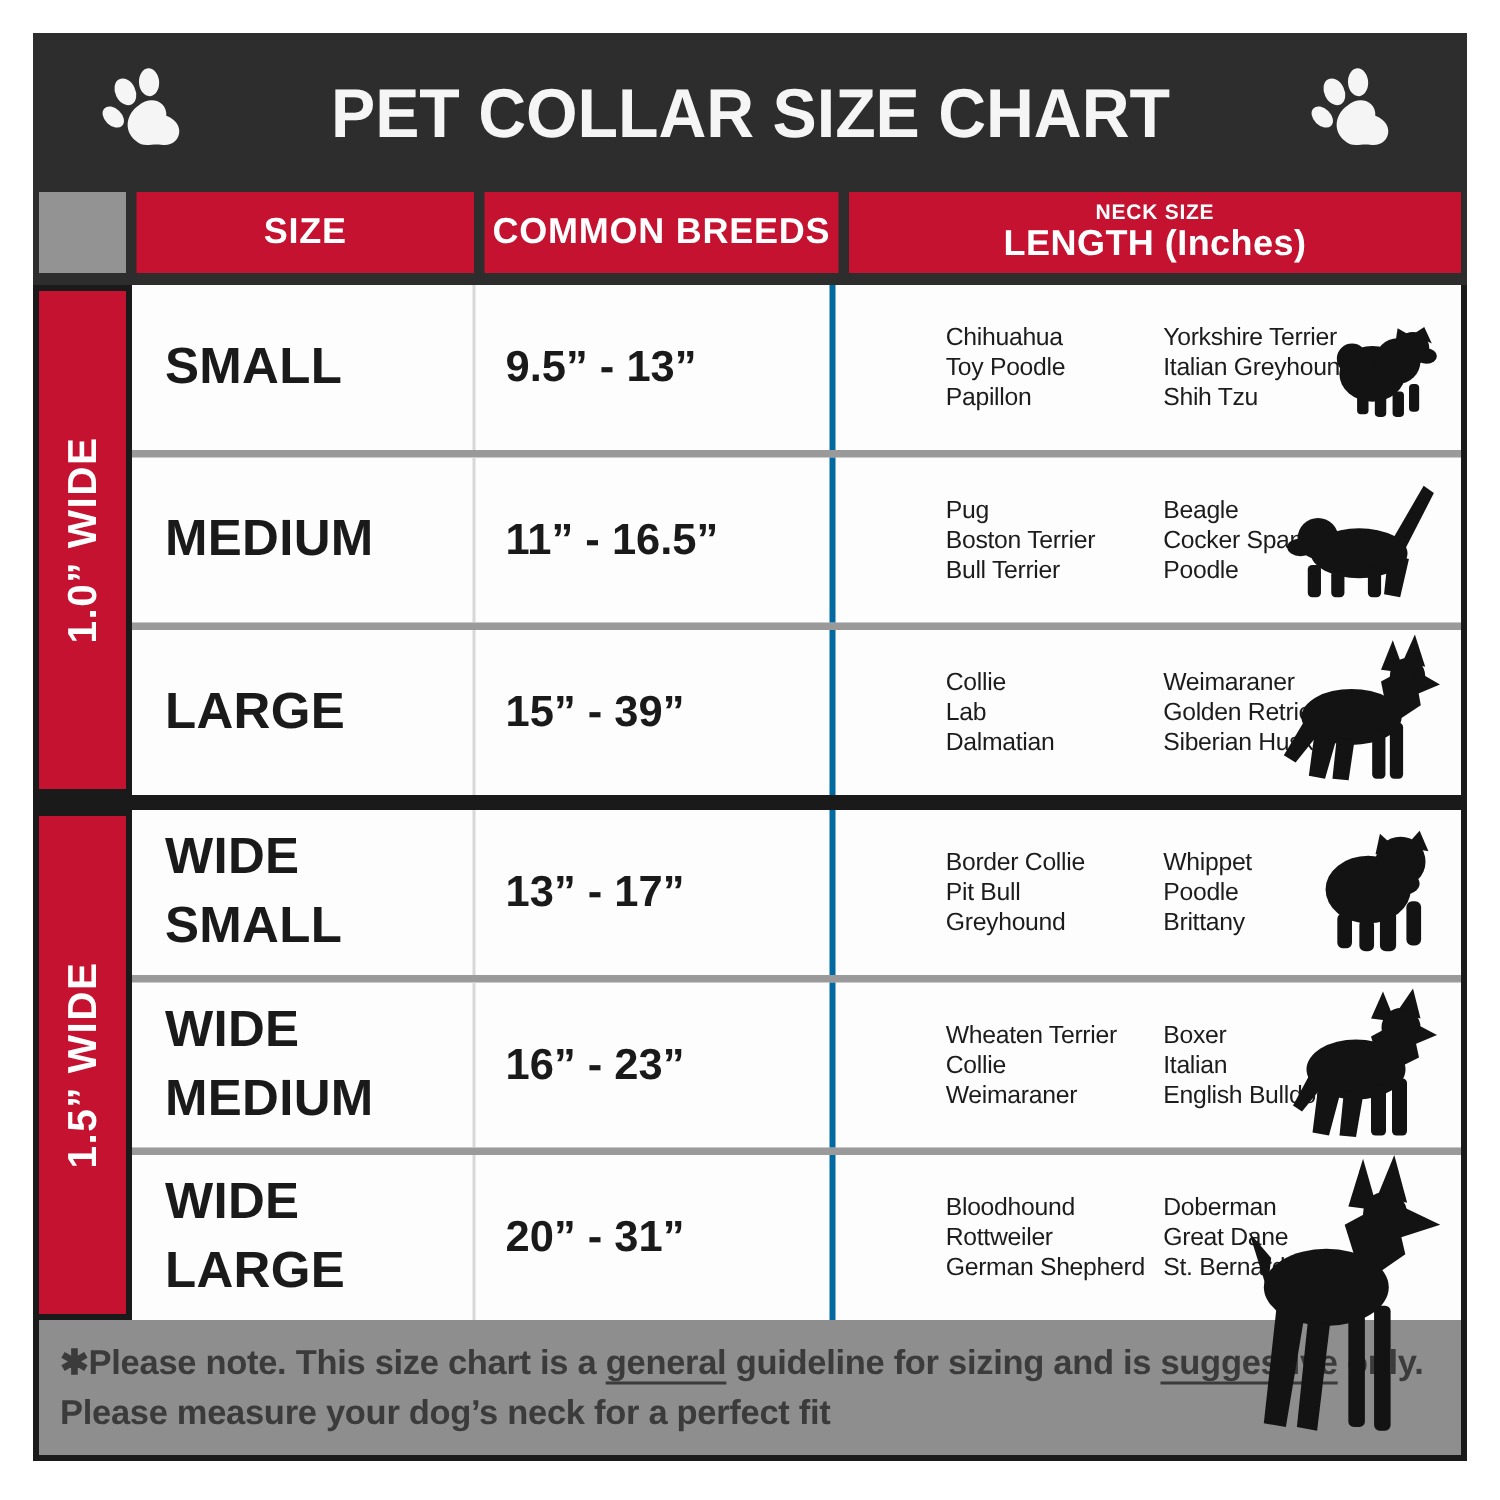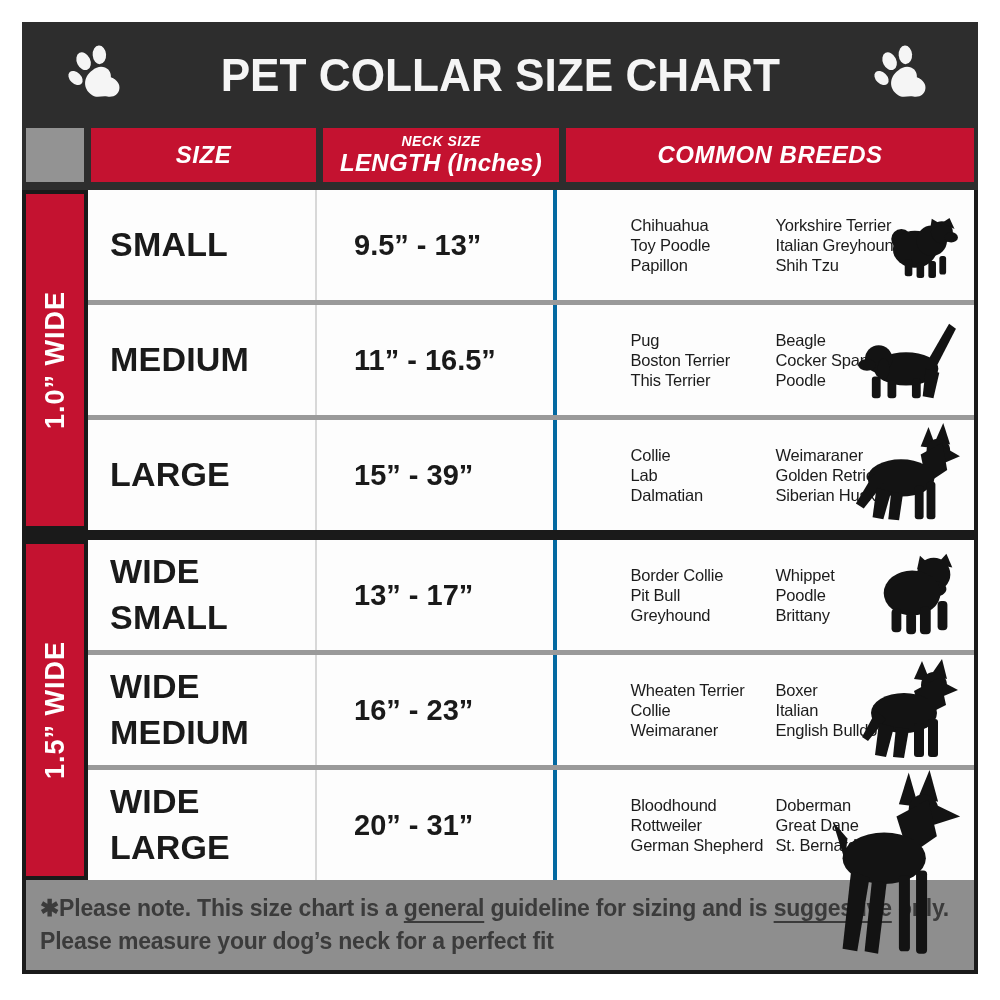--- a/index.html
+++ b/index.html
@@ -11,36 +11,36 @@
   
   .top { background:#2d2d2d; height:168px; }
   .title-bar { height:106px; display:flex; align-items:center; justify-content:space-between; padding:0 44px; }
   .title { color:#f5f5f5; font-size:46px; font-weight:bold; letter-spacing:0px; transform:scaleX(.96); white-space:nowrap; }
   .paw { width:62px; height:62px; }
   .paw.left { transform:rotate(-8deg); }
   .paw.right { transform:rotate(-8deg); }
 
   .header-row { height:58px; display:grid; grid-template-columns:58px 225px 236px auto; gap:7px; padding:0 4px 4px 4px; }
   .corner { background:#939393; }
-  .hcell { background:#c41230; color:#ffffff; display:flex; flex-direction:column; align-items:center; justify-content:center; text-align:center;font-style:italic; }
+  .hcell { background:#c41230; color:#ffffff; display:flex; flex-direction:column; align-items:center; justify-content:center; text-align:center; }
   .hcell .one-line { font-size:24px; font-weight:bold; letter-spacing:.5px; }
   .hcell .small-top { font-size:14px; font-weight:bold; letter-spacing:.5px; line-height:1.1; }
   .hcell .big-bottom { font-size:24px; font-weight:bold; letter-spacing:.3px; line-height:1.1; }
 
   
   .section { display:flex; border-right:4px solid #1a1a1a; }
   .sidebar { width:66px; background:#1a1a1a; padding:4px; flex:none; }
   .sidebar-inner { background:#c41230; width:100%; height:100%; display:flex; align-items:center; justify-content:center; }
   .sidebar-label { color:#ffffff; font-weight:bold; font-size:27px; letter-spacing:1px; writing-mode:vertical-rl; transform:rotate(180deg); white-space:nowrap; }
   .rows { flex:1; display:flex; flex-direction:column; background:#e5e5e5; }
   .row { height:110px; display:grid; grid-template-columns:227px 238px auto; background:#fdfdfd; }
   .row + .row { border-top:5px solid #9a9a9a; height:115px; }
   .cell { display:flex; flex-direction:column; justify-content:center; }
   .cell-size { padding-left:22px; color:#1a1a1a; font-weight:bold; font-size:34px; letter-spacing:.2px; line-height:1.35; }
-  .cell-length { padding-left:37px; border-left:2px solid #d8d8d8; color:#1a1a1a; font-weight:600; font-size:29px; }
+  .cell-length { padding-left:20px; border-left:2px solid #d8d8d8; color:#1a1a1a; font-weight:600; font-size:29px; }
   .cell-breeds { border-left:4px solid #0369a1; flex-direction:row; align-items:center; padding-left:25px; position:relative; }
   .breed-col { display:flex; flex-direction:column; color:#1c1c1c; font-size:16.5px; line-height:1.22; letter-spacing:-.2px; }
   .breed-col.c1 { width:145px; }
   .breed-col.c2 { width:150px; }
   .dog-zone { position:absolute; right:6px; bottom:0; top:0; width:140px; display:flex; align-items:center; justify-content:flex-end; }
   .dog-zone svg { display:block; }
   .dog-fill { fill:#131313; }
 
   .divider { height:10px; background:#1a1a1a; }
 
@@ -78,25 +78,25 @@
           </g>
         </svg>
       </div>
 
       <div class="header-row">
         <div class="corner"></div>
         <div class="hcell">
           <span class="one-line">SIZE</span>
         </div>
         <div class="hcell">
+          <span class="one-line">COMMON BREEDS</span>
+        </div>
+        <div class="hcell">
           <span class="small-top">NECK SIZE</span>
           <span class="big-bottom">LENGTH (Inches)</span>
-        </div>
-        <div class="hcell">
-          <span class="one-line">COMMON BREEDS</span>
         </div>
       </div>
     </div>
 
     <div class="section">
       <div class="sidebar">
         <div class="sidebar-inner">
           <span class="sidebar-label">1.0” WIDE</span>
         </div>
       </div>
@@ -144,21 +144,21 @@
           <div class="cell cell-size">
             <span>MEDIUM</span>
           </div>
           <div class="cell cell-length">
             <span>11” - 16.5”</span>
           </div>
           <div class="cell cell-breeds">
             <div class="breed-col c1">
               <span>Pug</span>
               <span>Boston Terrier</span>
-              <span>This Terrier</span>
+              <span>Bull Terrier</span>
             </div>
             <div class="breed-col c2">
               <span>Beagle</span>
               <span>Cocker Spaniel</span>
               <span>Poodle</span>
             </div>
             <div class="dog-zone">
               <svg width="118" height="88" viewBox="0 0 110 90">
                 <g class="dog-fill">
                   <polygon points="96,8 103,13 83,52 74,46"></polygon>

